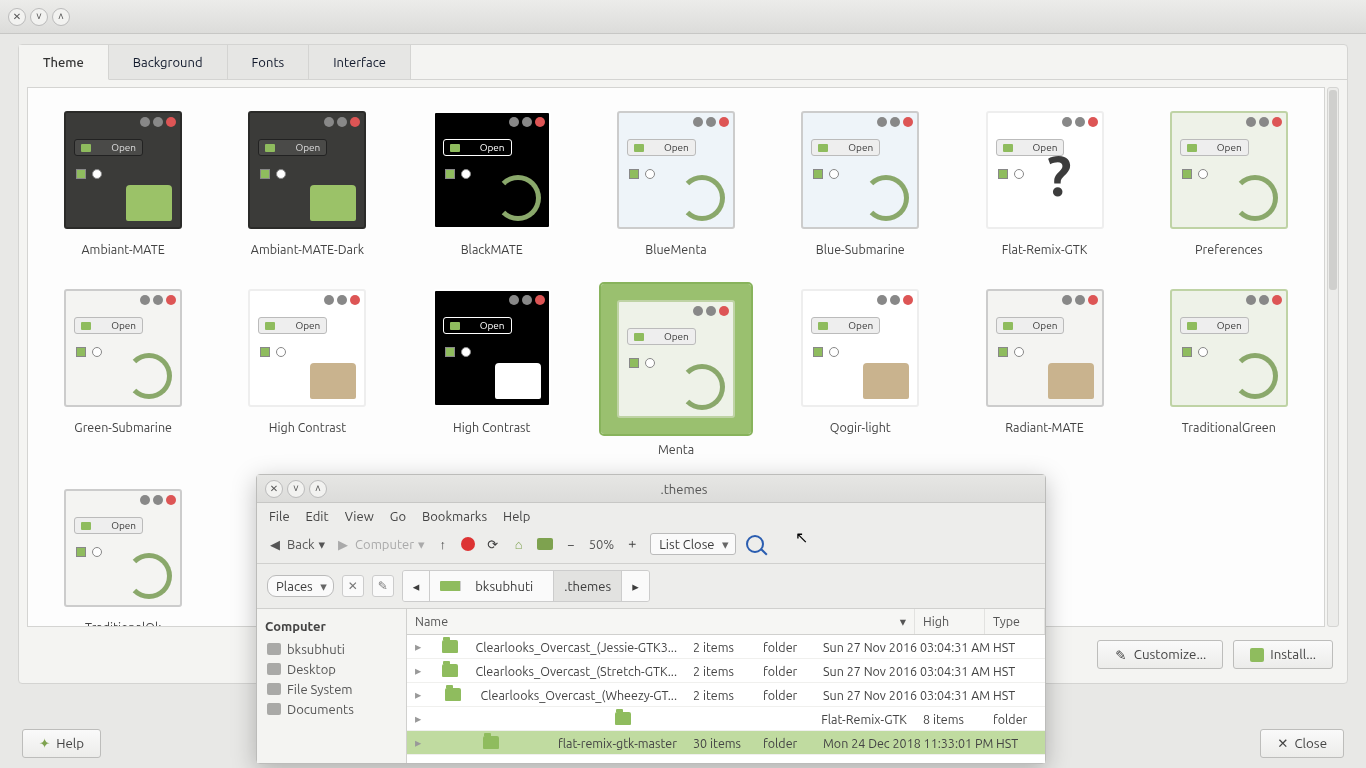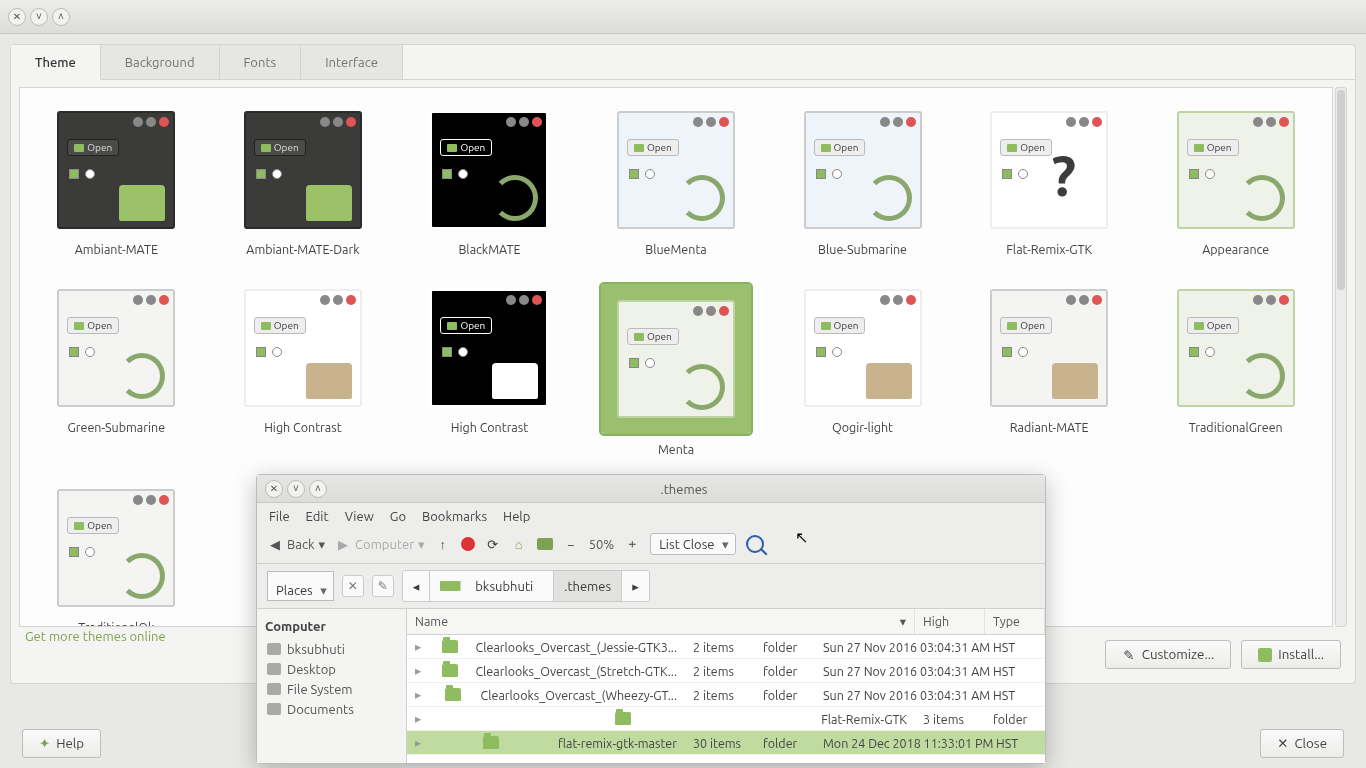--- a/index.html
+++ b/index.html
@@ -2,42 +2,42 @@
 <html><head>
 <meta charset="utf-8">
 <style>
 * { box-sizing: border-box; margin: 0; padding: 0; font-family: "Ubuntu", "Segoe UI", sans-serif; }
 body { background: #e8e8e6; width: 1366px; height: 768px; overflow: hidden; position: relative; color: #3c3c3c; font-size: 13px; }
 
 .titlebar { height: 34px; display: flex; align-items: center; padding: 0 8px; background: linear-gradient(#ececea,#dcdcda); border-bottom: 1px solid #c7c7c5; }
 .titlebar .wbtn { width: 18px; height: 18px; border-radius: 50%; border: 1px solid #bbb; background: #f2f2f0; margin-right: 4px; display: flex; align-items: center; justify-content: center; font-size: 10px; color: #555; cursor: pointer; }
 .titlebar .title { flex: 1; text-align: center; color: #555; font-size: 13px; }
 
-.frame { margin: 10px 10px; background: #f4f4f2; border: 1px solid #d4d4d2; border-radius: 4px; height: 640px; position: relative; }
+.frame { margin: 10px 18px; background: #f4f4f2; border: 1px solid #d4d4d2; border-radius: 4px; height: 640px; position: relative; }
 
 .tabs { display: flex; border-bottom: 1px solid #d4d4d2; }
-.tab { padding: 10px 24px; background: #e6e6e4; border-right: 1px solid #d4d4d2; cursor: pointer; color: #737373; }
+.tab { padding: 10px 24px; background: #e6e6e4; border-right: 1px solid #d4d4d2; cursor: pointer; color: #0f172a; }
 .tab.active { background: #f4f4f2; font-weight: 500; color: #333; border-bottom: 1px solid #f4f4f2; margin-bottom: -1px; }
 
 .scrollbox { position: absolute; top: 42px; left: 8px; right: 22px; bottom: 56px; background: #fdfdfd; border: 1px solid #d4d4d2; overflow: hidden; padding: 18px 12px; }
 .scrollbar { position: absolute; top: 42px; right: 8px; width: 12px; bottom: 56px; background: #ececea; border: 1px solid #d4d4d2; border-radius: 3px; }
 .scrollbar .thumb { position: absolute; left: 1px; right: 1px; top: 2px; height: 200px; background: #cfcfcd; border-radius: 3px; }
 
 .grid { display: grid; grid-template-columns: repeat(7, 1fr); gap: 28px 18px; }
 .theme-item { display: flex; flex-direction: column; align-items: center; cursor: pointer; }
 .theme-item .label { margin-top: 8px; text-align: center; font-size: 12.5px; color: #444; max-width: 140px; }
 .theme-item.selected .thumb-bg { outline: 2px solid #88b35c; }
 .thumb-bg { width: 130px; height: 128px; display: flex; align-items: center; justify-content: center; border-radius: 3px; }
 .thumb-bg.sel { background: #9ac06f; width: 150px; height: 150px; }
 
 
 .mini { width: 118px; height: 118px; border: 2px solid #ccc; border-radius: 3px; background: #f4f4f2; position: relative; overflow: hidden; }
 .mini .mtb { height: 18px; display: flex; align-items: center; justify-content: flex-end; gap: 3px; padding: 0 4px; }
 .mini .dot { width: 10px; height: 10px; border-radius: 50%; }
-.mini .openbtn { position: absolute; top: 26px; left: 8px; background: #eee; border: 1px solid #bbb; border-radius: 3px; padding: 2px 6px; font-size: 10px; display: flex; align-items: center; gap: 3px; }
+.mini .openbtn { position: absolute; top: 26px; left: 8px; background: #eee; border: 1px solid #bbb; border-radius: 3px; padding: 2px 6px; font-size: 10px; display: flex; align-items: center; gap: 20px; }
 .mini .openbtn .ficon { width: 10px; height: 8px; background: #8fbc5e; border-radius: 1px; }
 .mini .chk { position: absolute; top: 56px; left: 10px; display: flex; gap: 6px; align-items: center; }
 .mini .chk .cb { width: 10px; height: 10px; border: 1px solid #888; background: #fff; }
 .mini .chk .cb.on { background: #8fbc5e; }
 .mini .chk .rd { width: 10px; height: 10px; border-radius: 50%; border: 1px solid #888; background: #fff; }
 .mini .folder { position: absolute; right: 8px; bottom: 6px; width: 46px; height: 36px; background: #9bc268; border-radius: 4px 4px 2px 2px; }
 .mini .folder.tan { background: #c9b38e; }
 .mini .folder.white { background: #fff; border: 2px solid #fff; }
 .mini .swirl { position: absolute; right: 8px; bottom: 6px; width: 46px; height: 46px; border: 5px solid #8aa86b; border-radius: 50%; border-left-color: transparent; }
 
@@ -65,21 +65,21 @@
 .fm .tbtn.disabled { color: #aaa; cursor: default; }
 .fm .tico { width: 16px; height: 16px; display: inline-flex; align-items: center; justify-content: center; }
 .fm .red { width: 14px; height: 14px; background: #d33; border-radius: 50%; }
 .fm .zoompct { color: #555; }
 .fm .viewsel { border: 1px solid #bbb; border-radius: 3px; padding: 3px 20px 3px 8px; background: #fafafa; position: relative; }
 .fm .viewsel:after { content: "▾"; position: absolute; right: 6px; top: 3px; color: #666; }
 .fm .search { width: 18px; height: 18px; border: 2px solid #2a5db0; border-radius: 50%; position: relative; }
 .fm .search:after { content: ""; position: absolute; width: 8px; height: 2px; background: #2a5db0; transform: rotate(45deg); right: -6px; bottom: -2px; }
 
 .fm .locbar { display: flex; align-items: center; gap: 8px; padding: 6px 10px; border-bottom: 1px solid #d0d0ce; }
-.fm .places-sel { border: 1px solid #bbb; border-radius: 0; padding: 11px 20px 3px 8px; background: #fafafa; position: relative; }
+.fm .places-sel { border: 1px solid #bbb; border-radius: 9px; padding: 3px 20px 3px 8px; background: #fafafa; position: relative; }
 .fm .places-sel:after { content: "▾"; position: absolute; right: 6px; color: #666; }
 .fm .xclose { border: 1px solid #ccc; background: #fafafa; border-radius: 3px; width: 22px; height: 22px; display: flex; align-items: center; justify-content: center; cursor: pointer; font-size: 12px; color: #777; }
 .fm .crumb { display: flex; border: 1px solid #ccc; border-radius: 3px; overflow: hidden; }
 .fm .crumb span { padding: 4px 10px; border-right: 1px solid #ccc; background: #fafafa; display: flex; align-items: center; gap: 4px; cursor: pointer; }
 .fm .crumb span.active { background: #e2e2e0; }
 .fm .crumb span:last-child { border-right: none; }
 
 .fm .body { flex: 1; display: flex; overflow: hidden; }
 .fm .sidebar { width: 150px; border-right: 1px solid #d0d0ce; padding: 6px 8px; background: #f4f4f2; }
 .fm .sidebar .hdr { font-weight: bold; color: #444; margin: 4px 0 6px; }
@@ -261,21 +261,21 @@
                 <div class="ficon"></div>
                 <span>Open</span>
               </div>
               <div class="chk">
                 <div class="cb on"></div>
                 <div class="rd"></div>
               </div>
               <div class="swirl"></div>
             </div>
           </div>
-          <div class="label">Appearance</div>
+          <div class="label">Preferences</div>
         </div>
         <div class="theme-item">
           <div class="thumb-bg">
             <div class="mini">
               <div class="mtb">
                 <div class="dot" style="background: rgb(136, 136, 136);"></div>
                 <div class="dot" style="background: rgb(136, 136, 136);"></div>
                 <div class="dot" style="background: rgb(221, 85, 85);"></div>
               </div>
               <div class="openbtn">
@@ -437,23 +437,20 @@
             </div>
           </div>
           <div class="label">TraditionalOk</div>
         </div>
       </div>
   </div>
   <div class="scrollbar">
       <div class="thumb"></div>
     </div>
 
-  <div style="position:absolute; left:14px; bottom:14px;">
-    <span class="linklike">Get more themes online</span>
-  </div>
   <div class="footer-right" style="bottom:14px; right:14px;">
     <button class="btn">
         <span class="ic">✎</span>
         <span>Customize...</span>
       </button>
     <button class="btn">
         <span class="ic" style="background:#8fbc5e;border-radius:2px;"></span>
         <span>Install...</span>
       </button>
   </div>
@@ -582,21 +579,21 @@
             <div class="c-size">2 items</div>
             <div class="c-type">folder</div>
             <div class="c-date">Sun 27 Nov 2016 03:04:31 AM HST</div>
           </div>
           <div class="row">
             <div class="c-name">
               <span class="fexpand">▸</span>
               <span class="fico"></span>
               <span>Flat-Remix-GTK</span>
             </div>
-            <div class="c-size">3 items</div>
+            <div class="c-size">8 items</div>
             <div class="c-type">folder</div>
           </div>
           <div class="row sel">
             <div class="c-name">
               <span class="fexpand">▸</span>
               <span class="fico"></span>
               <span>flat-remix-gtk-master</span>
             </div>
             <div class="c-size">30 items</div>
             <div class="c-type">folder</div>

